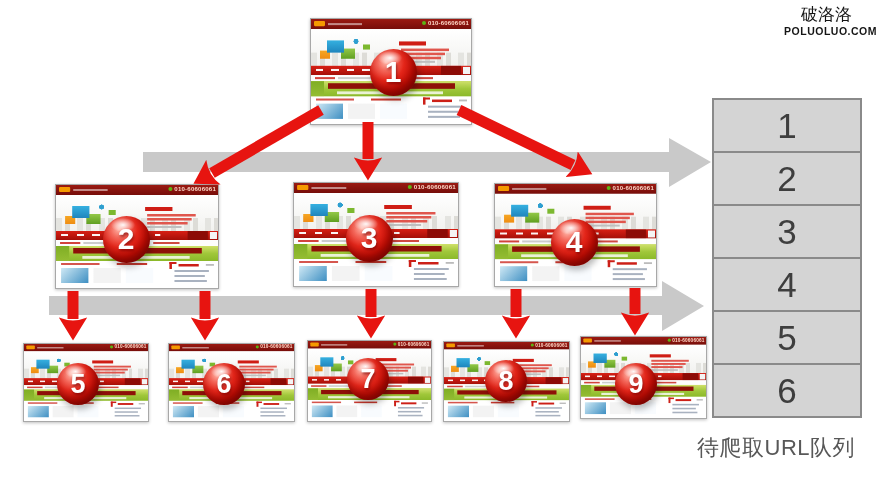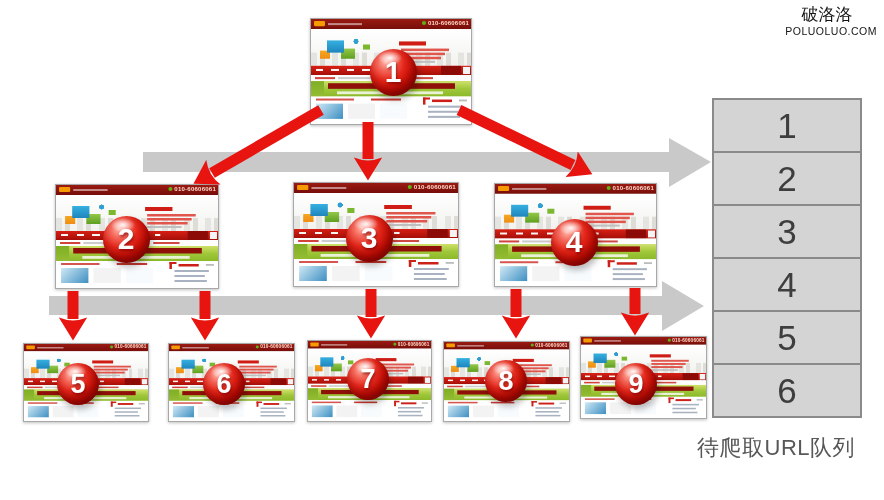--- a/index.html
+++ b/index.html
@@ -2,21 +2,21 @@
 <html><head>
 <meta charset="utf-8">
 <style>
   html,body{margin:0;padding:0;background:#fff;}
   .stage{position:relative;width:884px;height:500px;background:#fff;overflow:hidden;
          font-family:"Liberation Sans",sans-serif;}
 
   
   .watermark{position:absolute;top:5px;right:7px;z-index:6;text-align:center;color:#151515;}
   .wm-title{font-size:17px;line-height:20px;}
-  .wm-domain{font-size:10.5px;font-weight:400;letter-spacing:.5px;padding-left:8px;}
+  .wm-domain{font-size:10.5px;font-weight:700;letter-spacing:.5px;padding-left:8px;}
 
   
   .queue{position:absolute;left:712px;top:98px;width:150px;height:320px;z-index:1;
          display:flex;flex-direction:column;}
   .queue-cell{flex:1;margin-top:-2px;border:2px solid #8a8a8a;background:#d4d4d4;
               display:flex;align-items:center;justify-content:center;
               font-size:35px;color:#3e3e3e;}
   .queue-cell:first-child{margin-top:0;}
 
   

